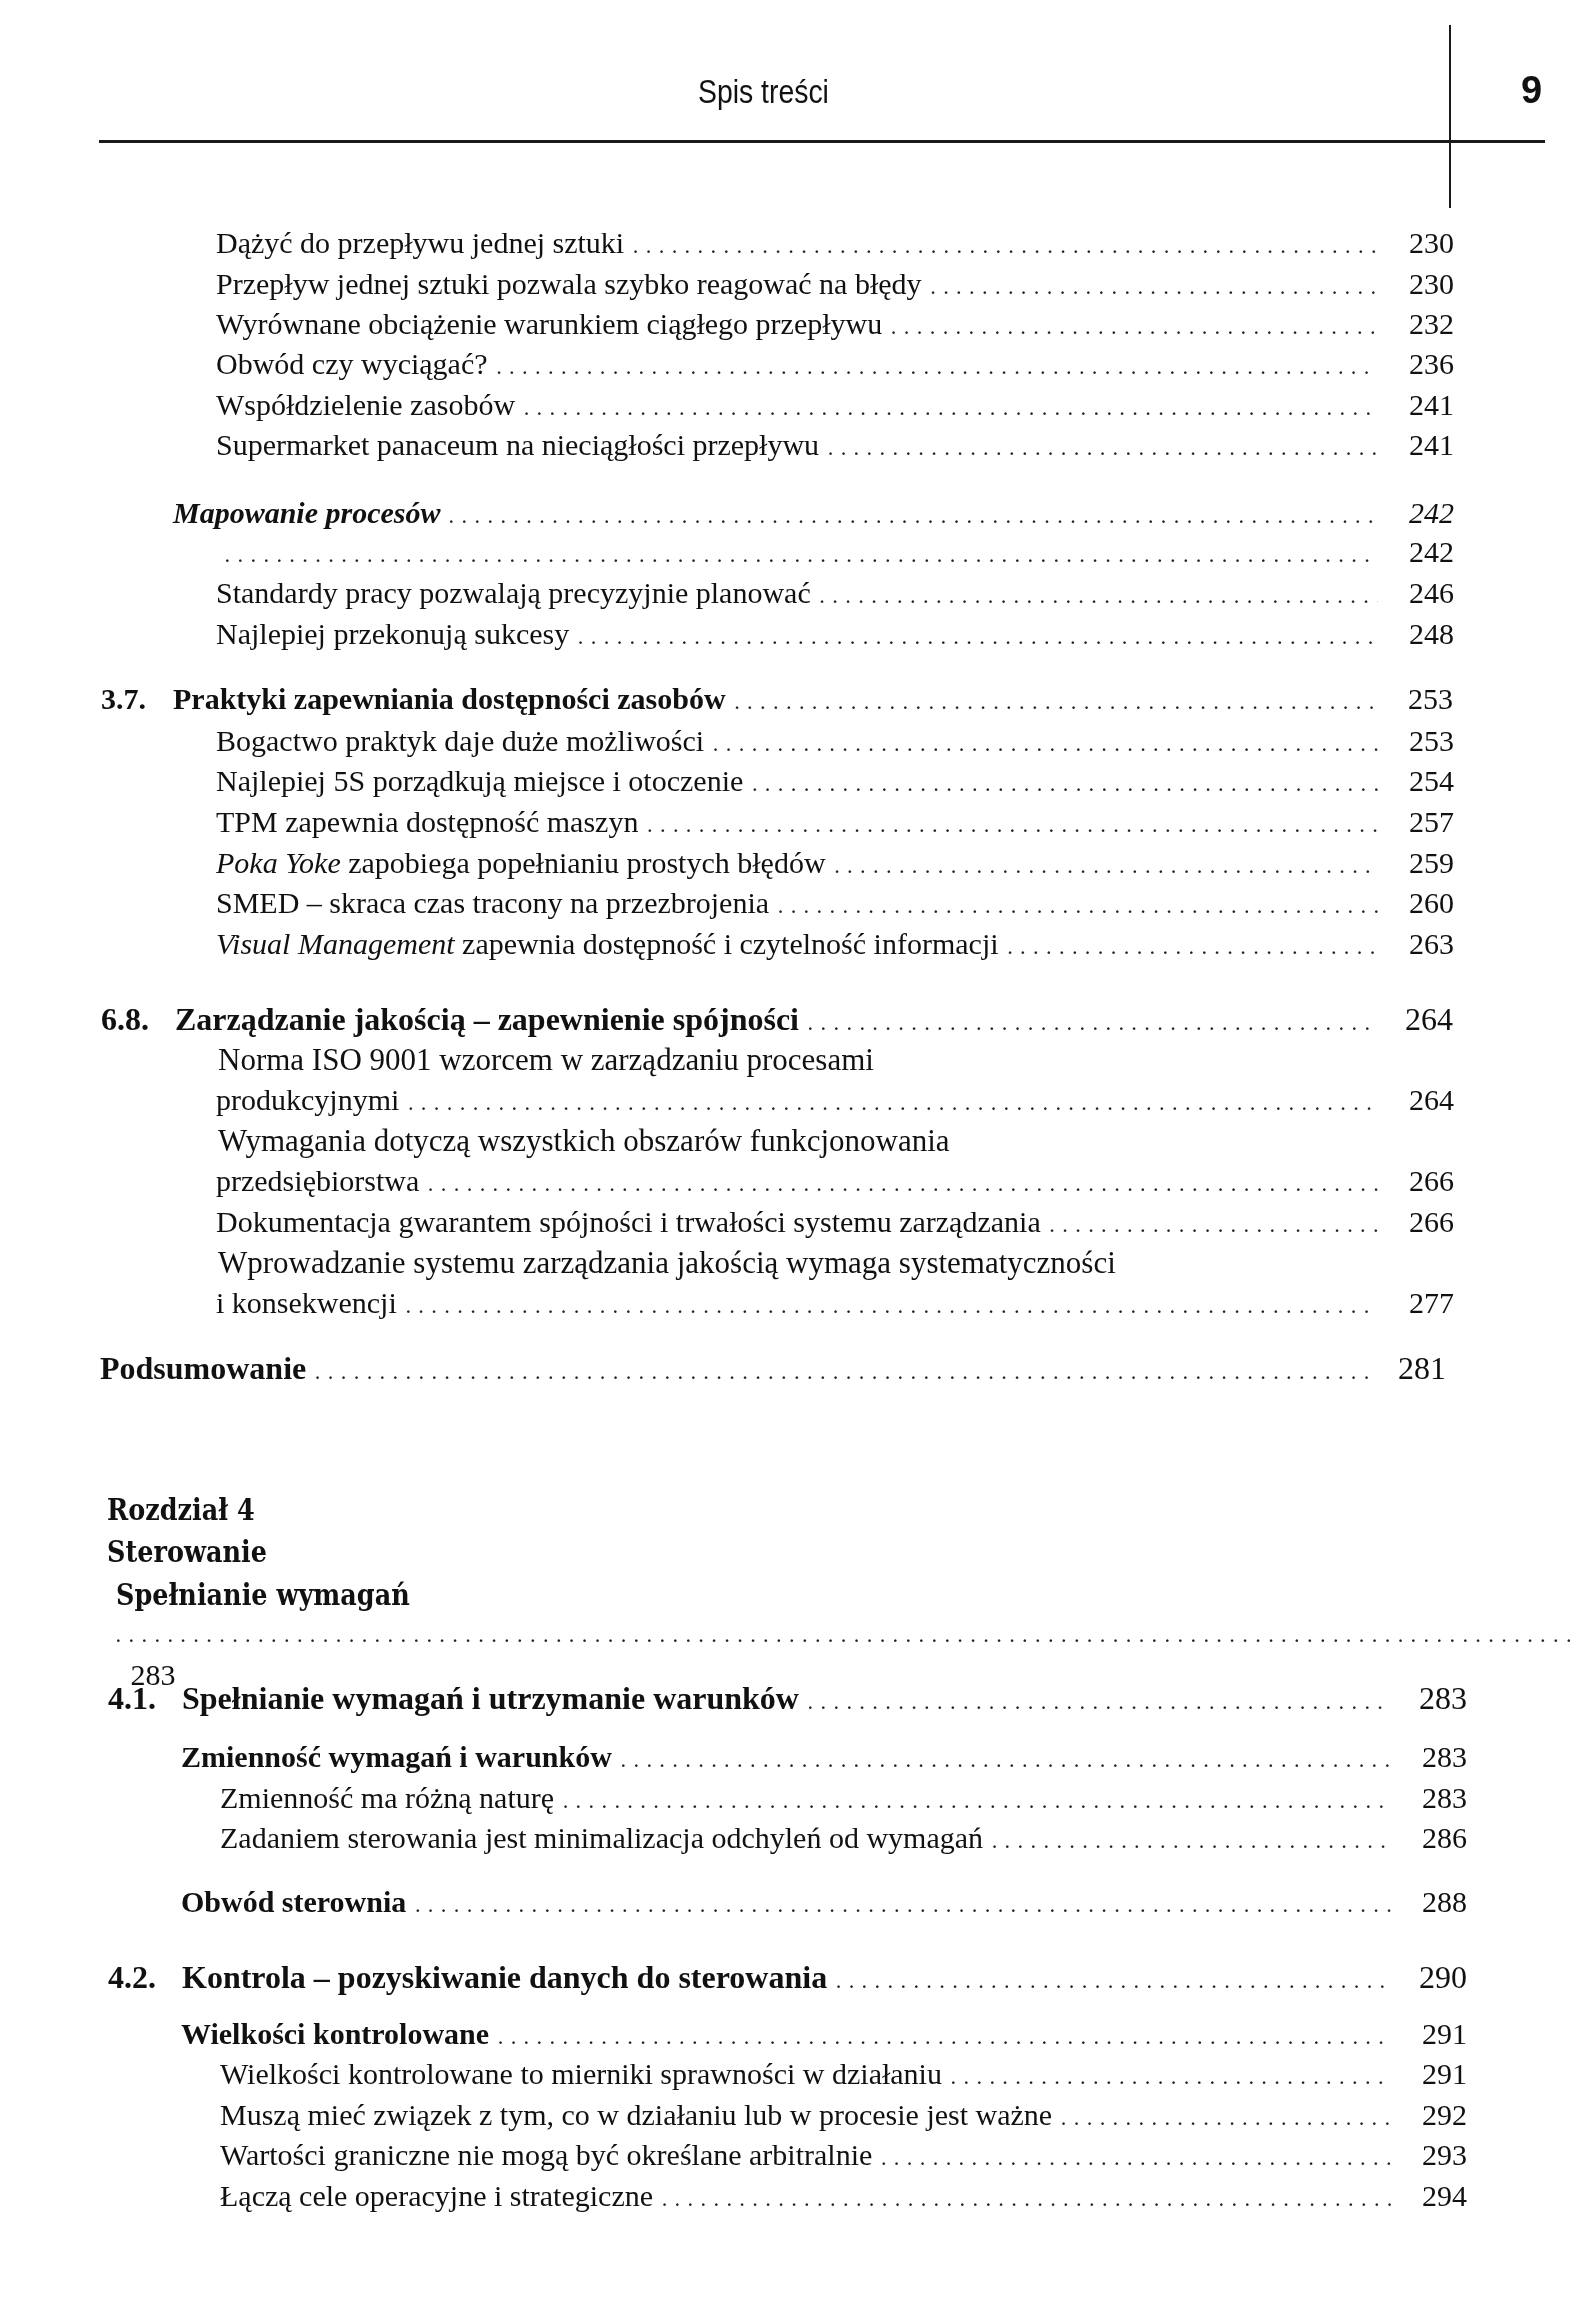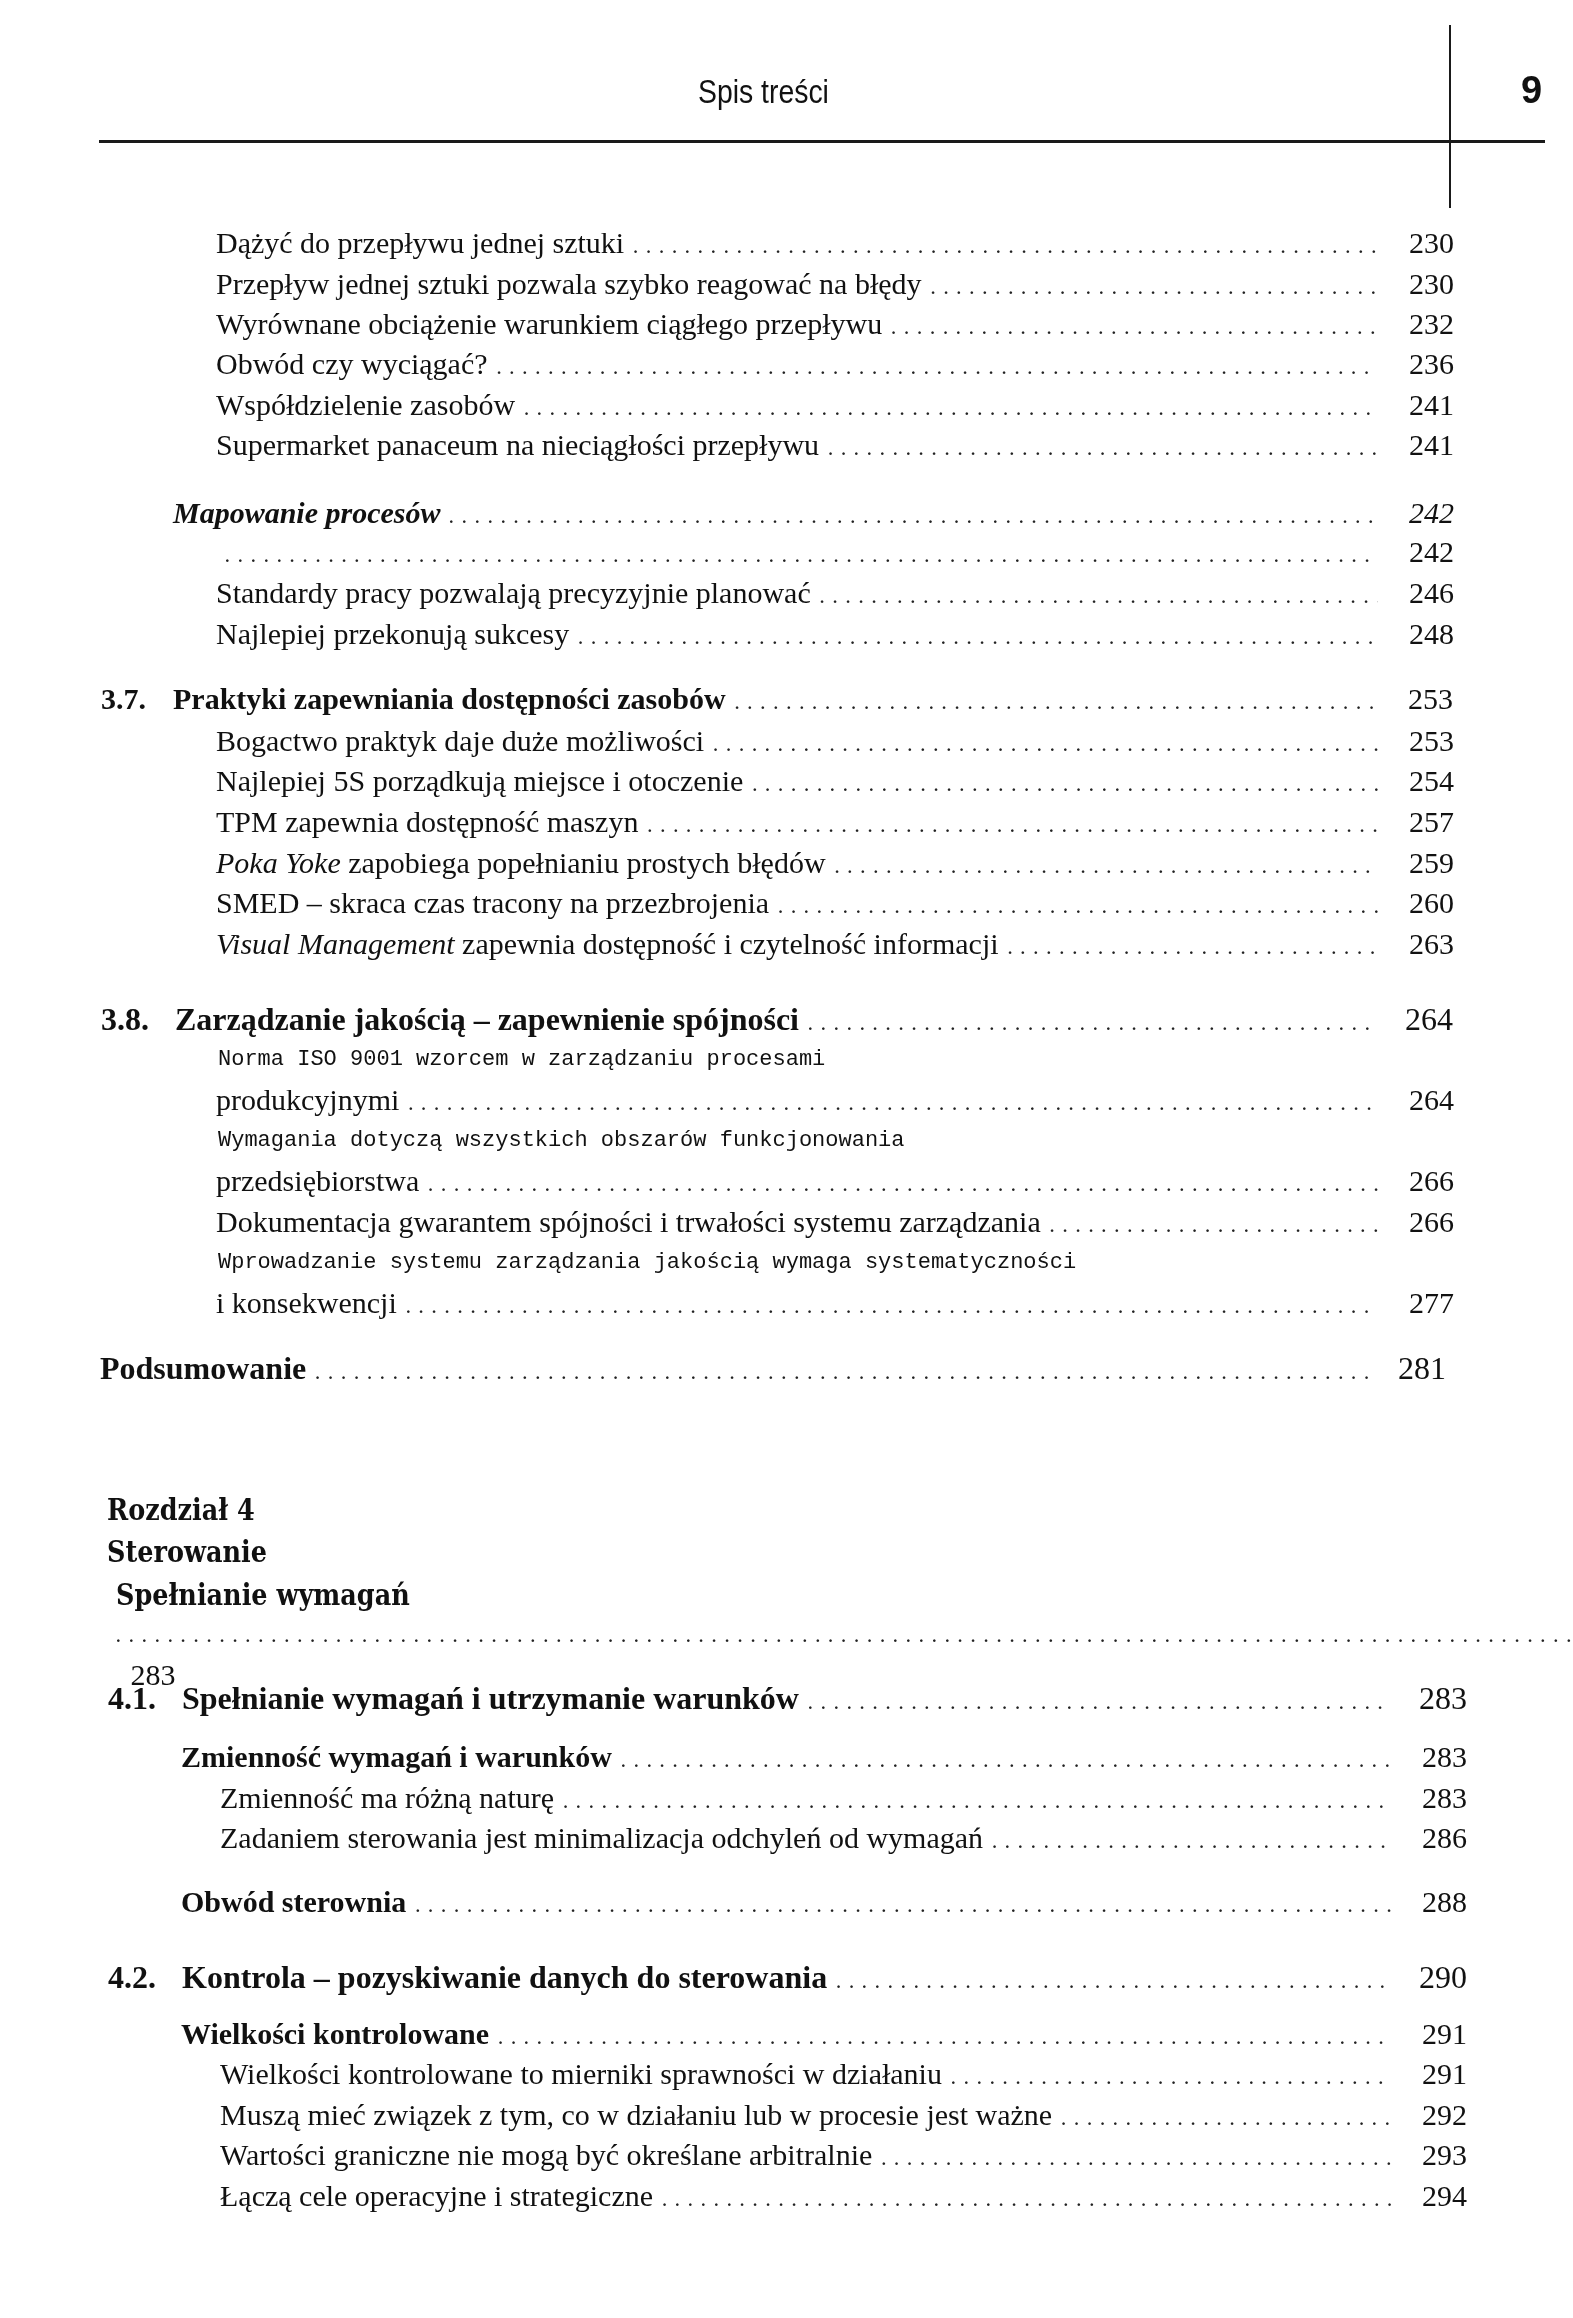--- a/index.html
+++ b/index.html
@@ -28,21 +28,21 @@
   }
   .row .leader::before {
     content: ". . . . . . . . . . . . . . . . . . . . . . . . . . . . . . . . . . . . . . . . . . . . . . . . . . . . . . . . . . . . . . . . . . . . . . . . . . . . . . . . . . . . . . . . . . . . . . . . . . . . . . . . . . . . . . . . . . . . . . . .";
     letter-spacing: 0px; word-spacing: 1.7px;
   }
   .row .page { flex: 0 0 auto; width: 60px; text-align: right; }
   .row.bold .title { font-weight: bold; }
   .row .num { display: inline-block; font-weight: bold; }
   .plain-line {
     position: absolute; white-space: nowrap;
-    font-family: Liberation Mono, monospace; font-size: 22px; line-height: 40px;
+    font-family: Liberation Serif, serif; font-size: 31px; line-height: 40px;
   }
   .chapter-line {
     position: absolute; white-space: nowrap;
     font-family: "DejaVu Serif", serif; font-weight: bold; font-size: 29px; line-height: 40px;
     transform: scaleX(0.88); transform-origin: left top;
   }
   .row.chapter .title { font-family: "DejaVu Serif", serif; font-weight: bold; font-size: 29px; }
   .it { font-style: italic; }
 
   
@@ -144,21 +144,21 @@
     <span class="leader"></span>
     <span class="page">260</span>
 </div>
 <div class="row r-sub1" style="top:924px">
   <span class="title"><span class="it">Visual Management</span><span style="white-space:pre"> zapewnia dostępność i czytelność informacji</span></span>
     <span class="leader"></span>
     <span class="page">263</span>
 </div>
 
 <div class="row bold r-sec" style="top:999px; font-size:32px">
-  <span class="title"><span class="num" style="width:74px">3.8.</span><span>Zarządzanie jakością – zapewnienie spójności</span></span>
+  <span class="title"><span class="num" style="width:74px">6.8.</span><span>Zarządzanie jakością – zapewnienie spójności</span></span>
     <span class="leader"></span>
     <span class="page" style="font-weight:normal">264</span>
 </div>
 <div class="plain-line" style="left:218px; top:1040px">Norma ISO 9001 wzorcem w zarządzaniu procesami</div>
 <div class="row r-sub1" style="top:1080px">
   <span class="title">produkcyjnymi</span>
     <span class="leader"></span>
     <span class="page">264</span>
 </div>
 <div class="plain-line" style="left:218px; top:1121px">Wymagania dotyczą wszystkich obszarów funkcjonowania</div>

